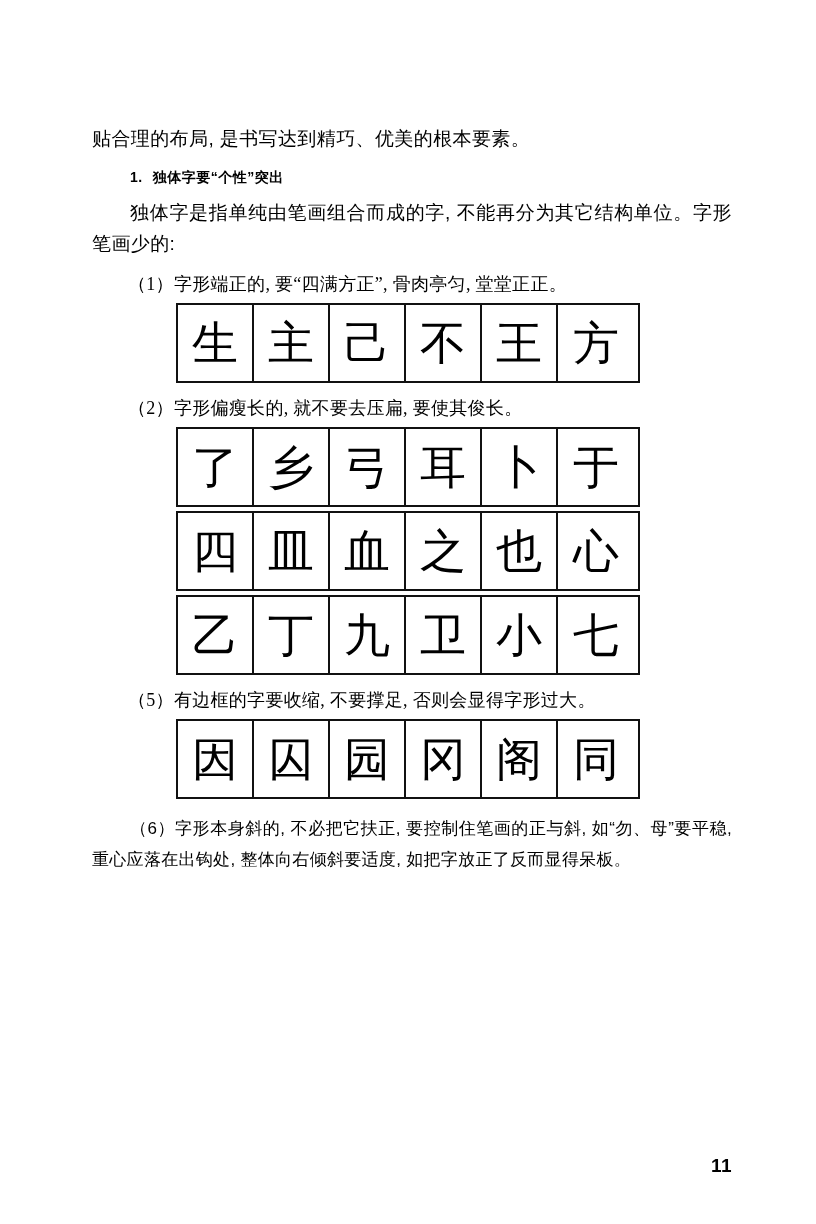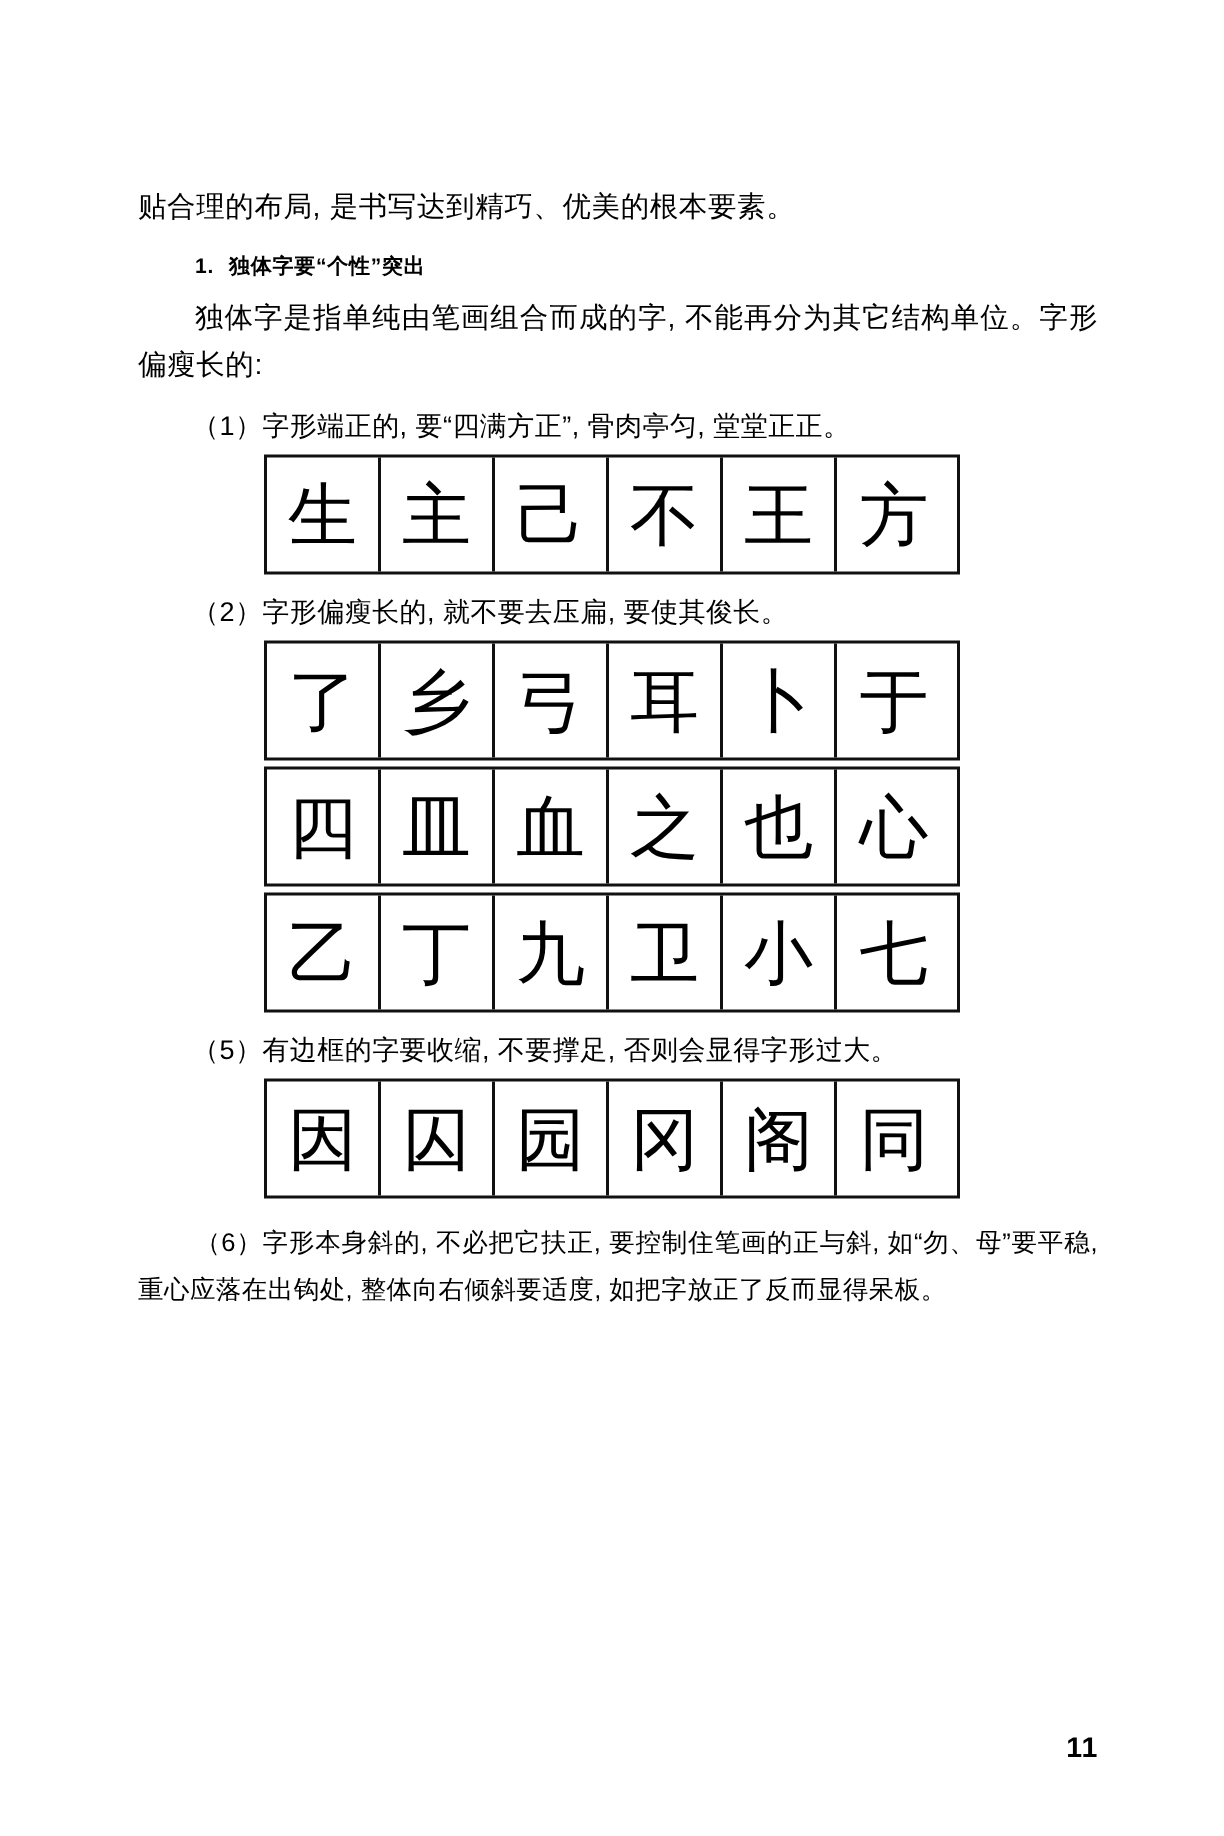--- a/index.html
+++ b/index.html
@@ -44,20 +44,21 @@
   .heading .num {
     font-weight: bold;
     margin-right: 10px;
   }
   .caption {
     font-size: 18px;
     line-height: 30px;
     margin: 10px 0 4px 0;
     padding-left: 36px;
     letter-spacing: 0.3px;
+    font-family: Liberation Serif, serif;
   }
   .grid {
     display: flex;
     margin: 4px 0 4px 84px;
     border: 2px solid #111;
     width: 460px;
     background: #fff;
   }
   .cell {
     width: 76px;
@@ -116,21 +117,21 @@
 <div class="page">
 
   <div class="content">
 
     <p class="para">贴合理的布局, 是书写达到精巧、优美的根本要素。</p>
 
     <div class="heading">
       <span class="num">1.</span><span>独体字要“个性”突出</span>
     </div>
 
-    <p class="para indent">独体字是指单纯由笔画组合而成的字, 不能再分为其它结构单位。字形偏瘦长的:</p>
+    <p class="para indent">独体字是指单纯由笔画组合而成的字, 不能再分为其它结构单位。字形笔画少的:</p>
 
     <p class="caption">（1）字形端正的, 要“四满方正”, 骨肉亭匀, 堂堂正正。</p>
     <div class="grid">
       <div class="cell">生</div>
       <div class="cell">主</div>
       <div class="cell">己</div>
       <div class="cell">不</div>
       <div class="cell">王</div>
       <div class="cell">方</div>
     </div>

